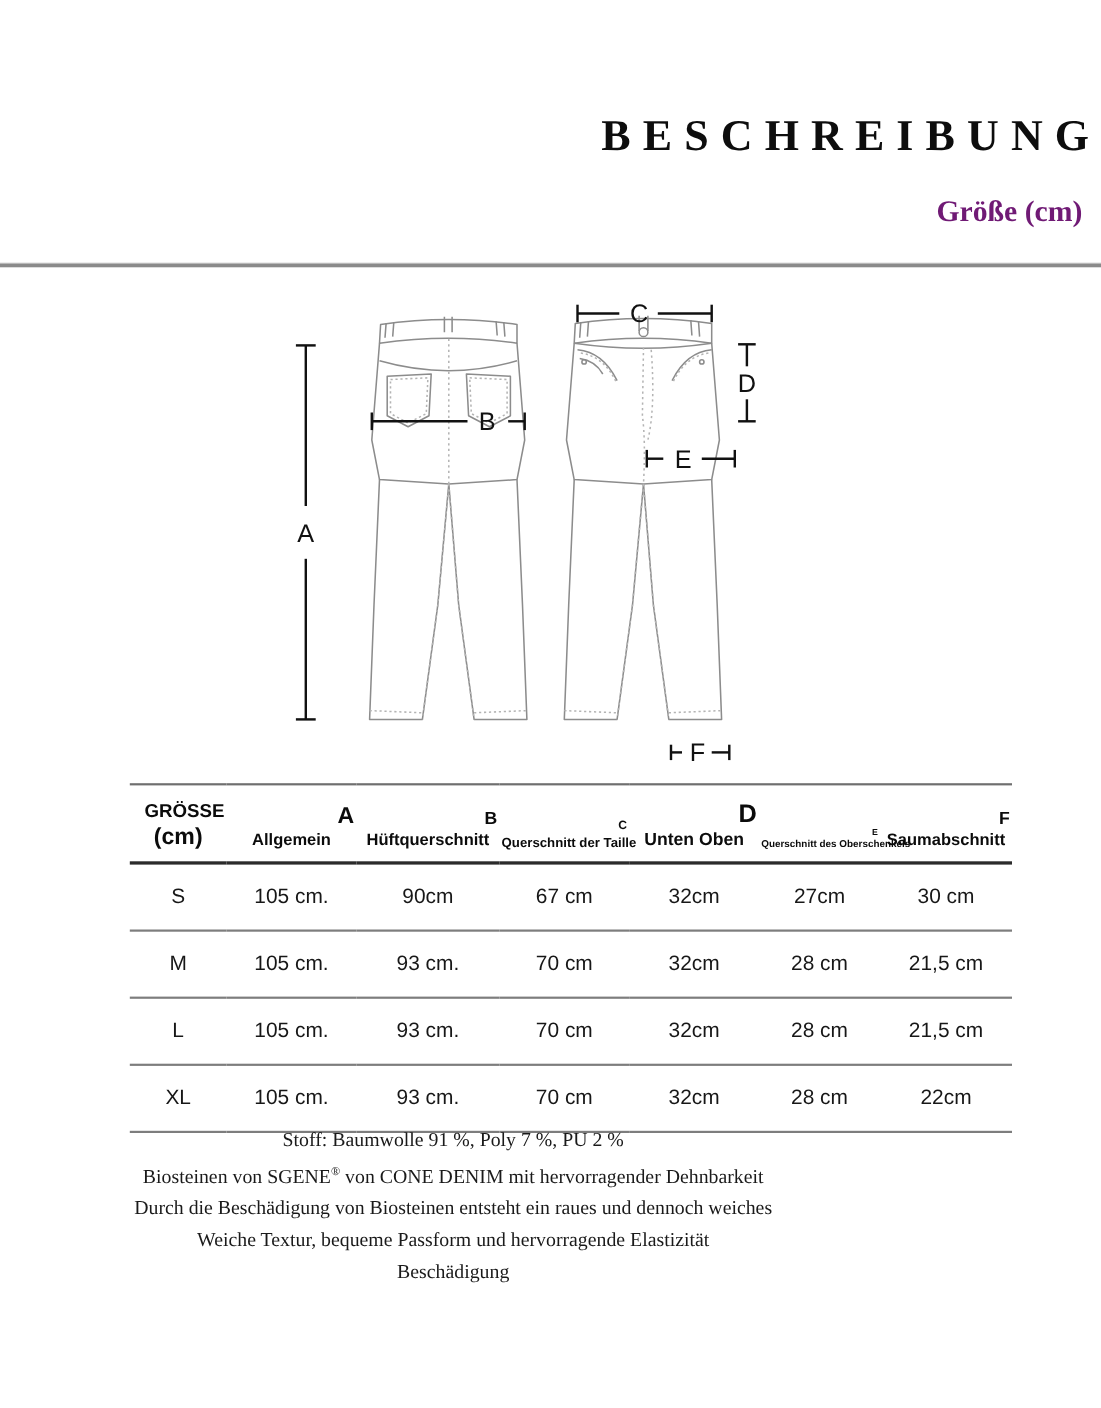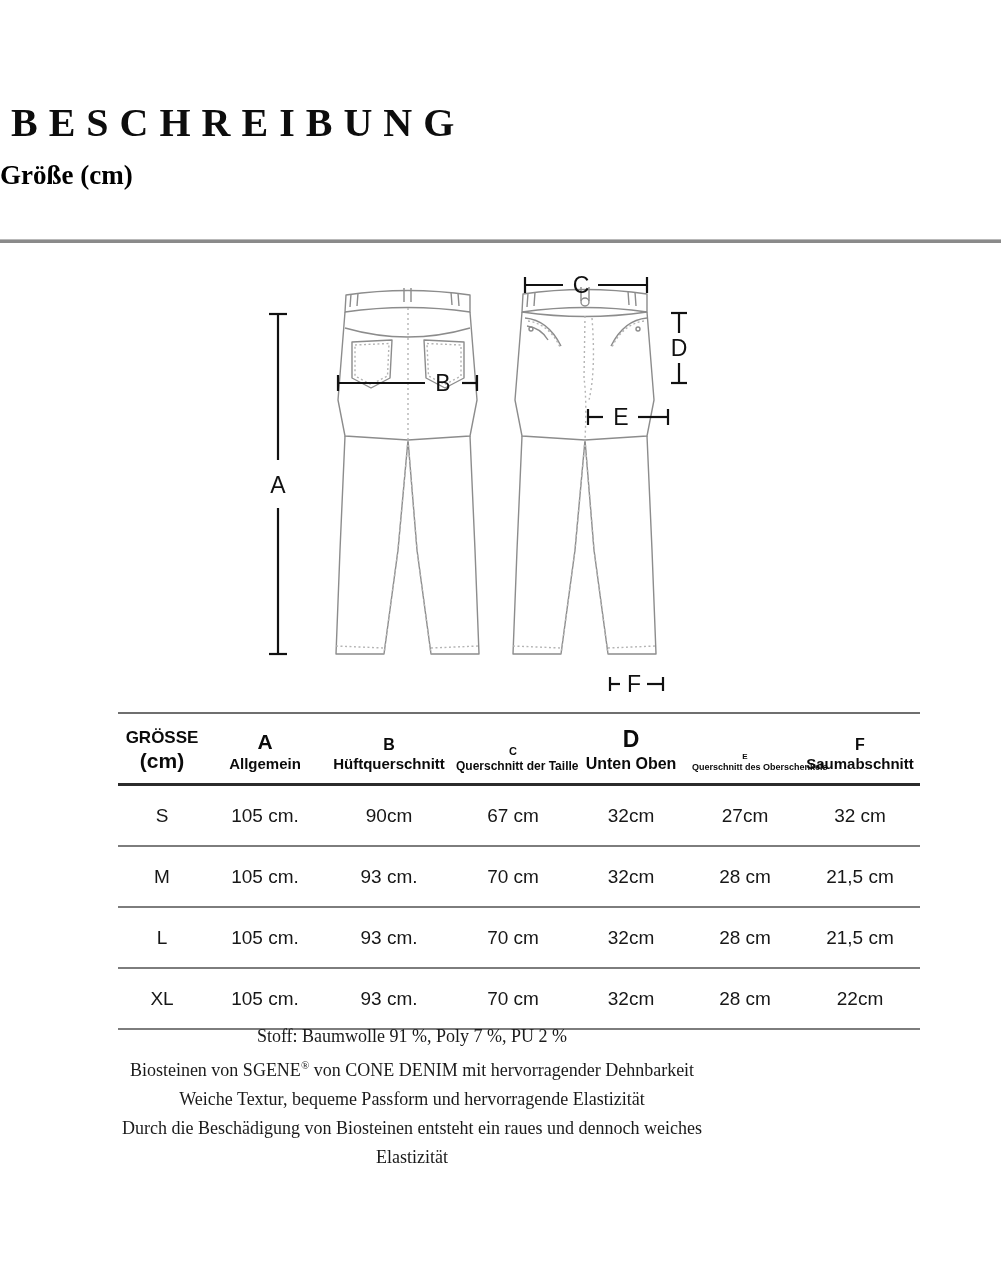--- a/index.html
+++ b/index.html
@@ -15,40 +15,40 @@
     color: #111111;
     overflow: hidden;
   }
 
   
   .header {
     position: absolute;
     left: 0;
     top: 0;
     width: 1001px;
-    text-align: left;
+    text-align: right;
   }
   .page-title {
     margin: 0;
     padding-top: 100px;
     font-family: "Liberation Serif", serif;
     font-size: 40px;
     font-weight: 700;
     letter-spacing: 11px;
     text-indent: 11px;
     color: #0d0d0d;
     line-height: 1.15;
   }
   .page-subtitle {
-    margin: 0;
+    margin: 17px;
     padding-top: 14px;
     font-family: "Liberation Serif", serif;
     font-size: 27px;
     font-weight: 700;
-    color: #000000;
+    color: #701a75;
     line-height: 1.15;
   }
   .header-rule {
     position: absolute;
     left: 0;
     top: 239px;
     width: 1001px;
     height: 3px;
     background: #8a8a8a;
     border-top: 1px solid #b9b9b9;
@@ -93,20 +93,21 @@
     vertical-align: bottom;
     font-weight: 700;
     color: #0b0b0b;
     border-top: 2px solid #6f6f6f;
     border-bottom: 3px solid #2b2b2b;
   }
   .hdr-letter {
     display: block;
     font-weight: 700;
     line-height: 1.25;
+    text-align: right;
   }
   .hdr-name {
     display: block;
     font-weight: 700;
     line-height: 1.2;
     white-space: nowrap;
   }
 
   
   th.col-size .hdr-letter { font-size: 17px; }
@@ -324,21 +325,21 @@
     </tr>
   </thead>
   <tbody>
     <tr>
       <td>S</td>
       <td>105 cm.</td>
       <td>90cm</td>
       <td>67 cm</td>
       <td>32cm</td>
       <td>27cm</td>
-      <td>32 cm</td>
+      <td>30 cm</td>
     </tr>
     <tr>
       <td>M</td>
       <td>105 cm.</td>
       <td>93 cm.</td>
       <td>70 cm</td>
       <td>32cm</td>
       <td>28 cm</td>
       <td>21,5 cm</td>
     </tr>
@@ -359,16 +360,16 @@
       <td>32cm</td>
       <td>28 cm</td>
       <td>22cm</td>
     </tr>
   </tbody>
 </table>
 
 <div class="footer">
   <p>Stoff: Baumwolle 91 %, Poly 7 %, PU 2 %</p>
   <p><span>Biosteinen von SGENE</span><sup>®</sup><span> von CONE DENIM mit hervorragender Dehnbarkeit</span></p>
+  <p>Durch die Beschädigung von Biosteinen entsteht ein raues und dennoch weiches</p>
   <p>Weiche Textur, bequeme Passform und hervorragende Elastizität</p>
-  <p>Durch die Beschädigung von Biosteinen entsteht ein raues und dennoch weiches</p>
-  <p>Elastizität</p>
+  <p>Beschädigung</p>
 </div>
 
 </body></html>

